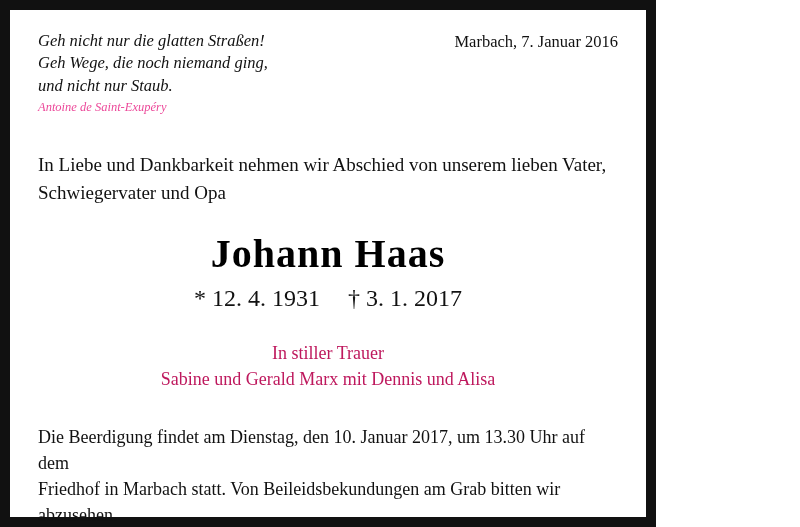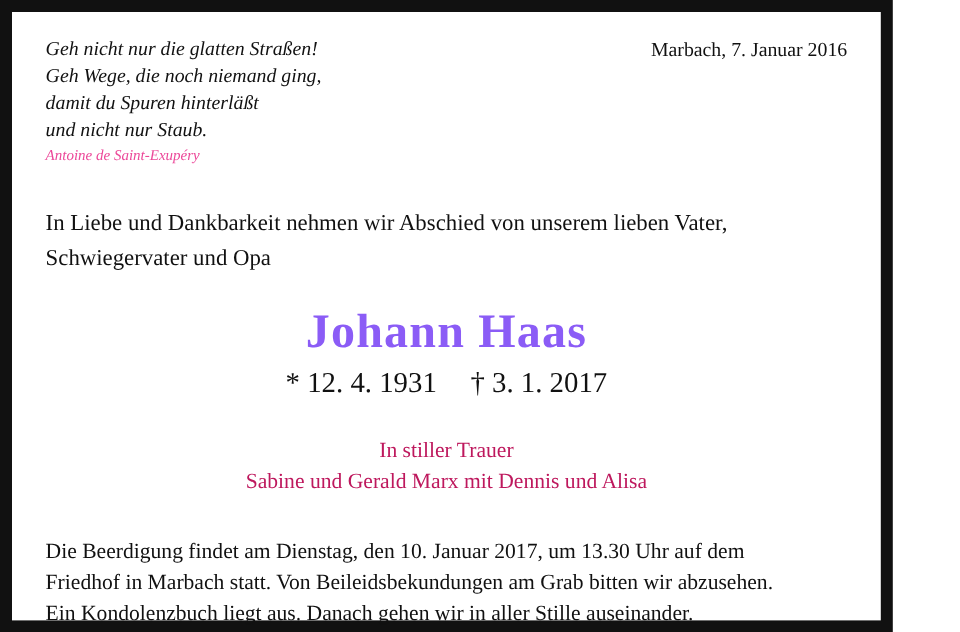--- a/index.html
+++ b/index.html
@@ -10,21 +10,21 @@
   body {
     width: 800px;
     height: 527px;
     font-family: "Liberation Serif", serif;
     color: #1a1a1a;
     overflow: hidden;
   }
   .obituary {
     position: relative;
     box-sizing: border-box;
-    width: 744px;
+    width: 656px;
     height: 527px;
     background: #ffffff;
     border: 10px solid #111111;
     padding: 20px 28px 18px 28px;
   }
   .top-row {
     display: flex;
     justify-content: space-between;
     align-items: flex-start;
   }
@@ -58,21 +58,21 @@
   }
   .intro-line {
     display: block;
   }
   .name {
     text-align: center;
     font-size: 40px;
     font-weight: bold;
     letter-spacing: 1px;
     margin-top: 22px;
-    color: #8b5cf6;
+    color: #000000;
   }
   .dates {
     text-align: center;
     font-size: 24px;
     margin-top: 8px;
     color: #111111;
   }
   .dates .sep {
     display: inline-block;
     width: 16px;
@@ -103,21 +103,20 @@
 </head>
 <body>
 
 <div class="obituary">
 
   <div class="top-row">
     <div class="quote-block">
       <div class="quote">
         <span class="quote-line">Geh nicht nur die glatten Straßen!</span>
         <span class="quote-line">Geh Wege, die noch niemand ging,</span>
-        <span class="quote-line">damit du Spuren hinterläßt</span>
         <span class="quote-line">und nicht nur Staub.</span>
       </div>
       <div class="quote-author">Antoine de Saint-Exupéry</div>
     </div>
     <div class="place-date">Marbach, 7. Januar 2016</div>
   </div>
 
   <div class="intro">
     <span class="intro-line">In Liebe und Dankbarkeit nehmen wir Abschied von unserem lieben Vater,</span>
     <span class="intro-line">Schwiegervater und Opa</span>

